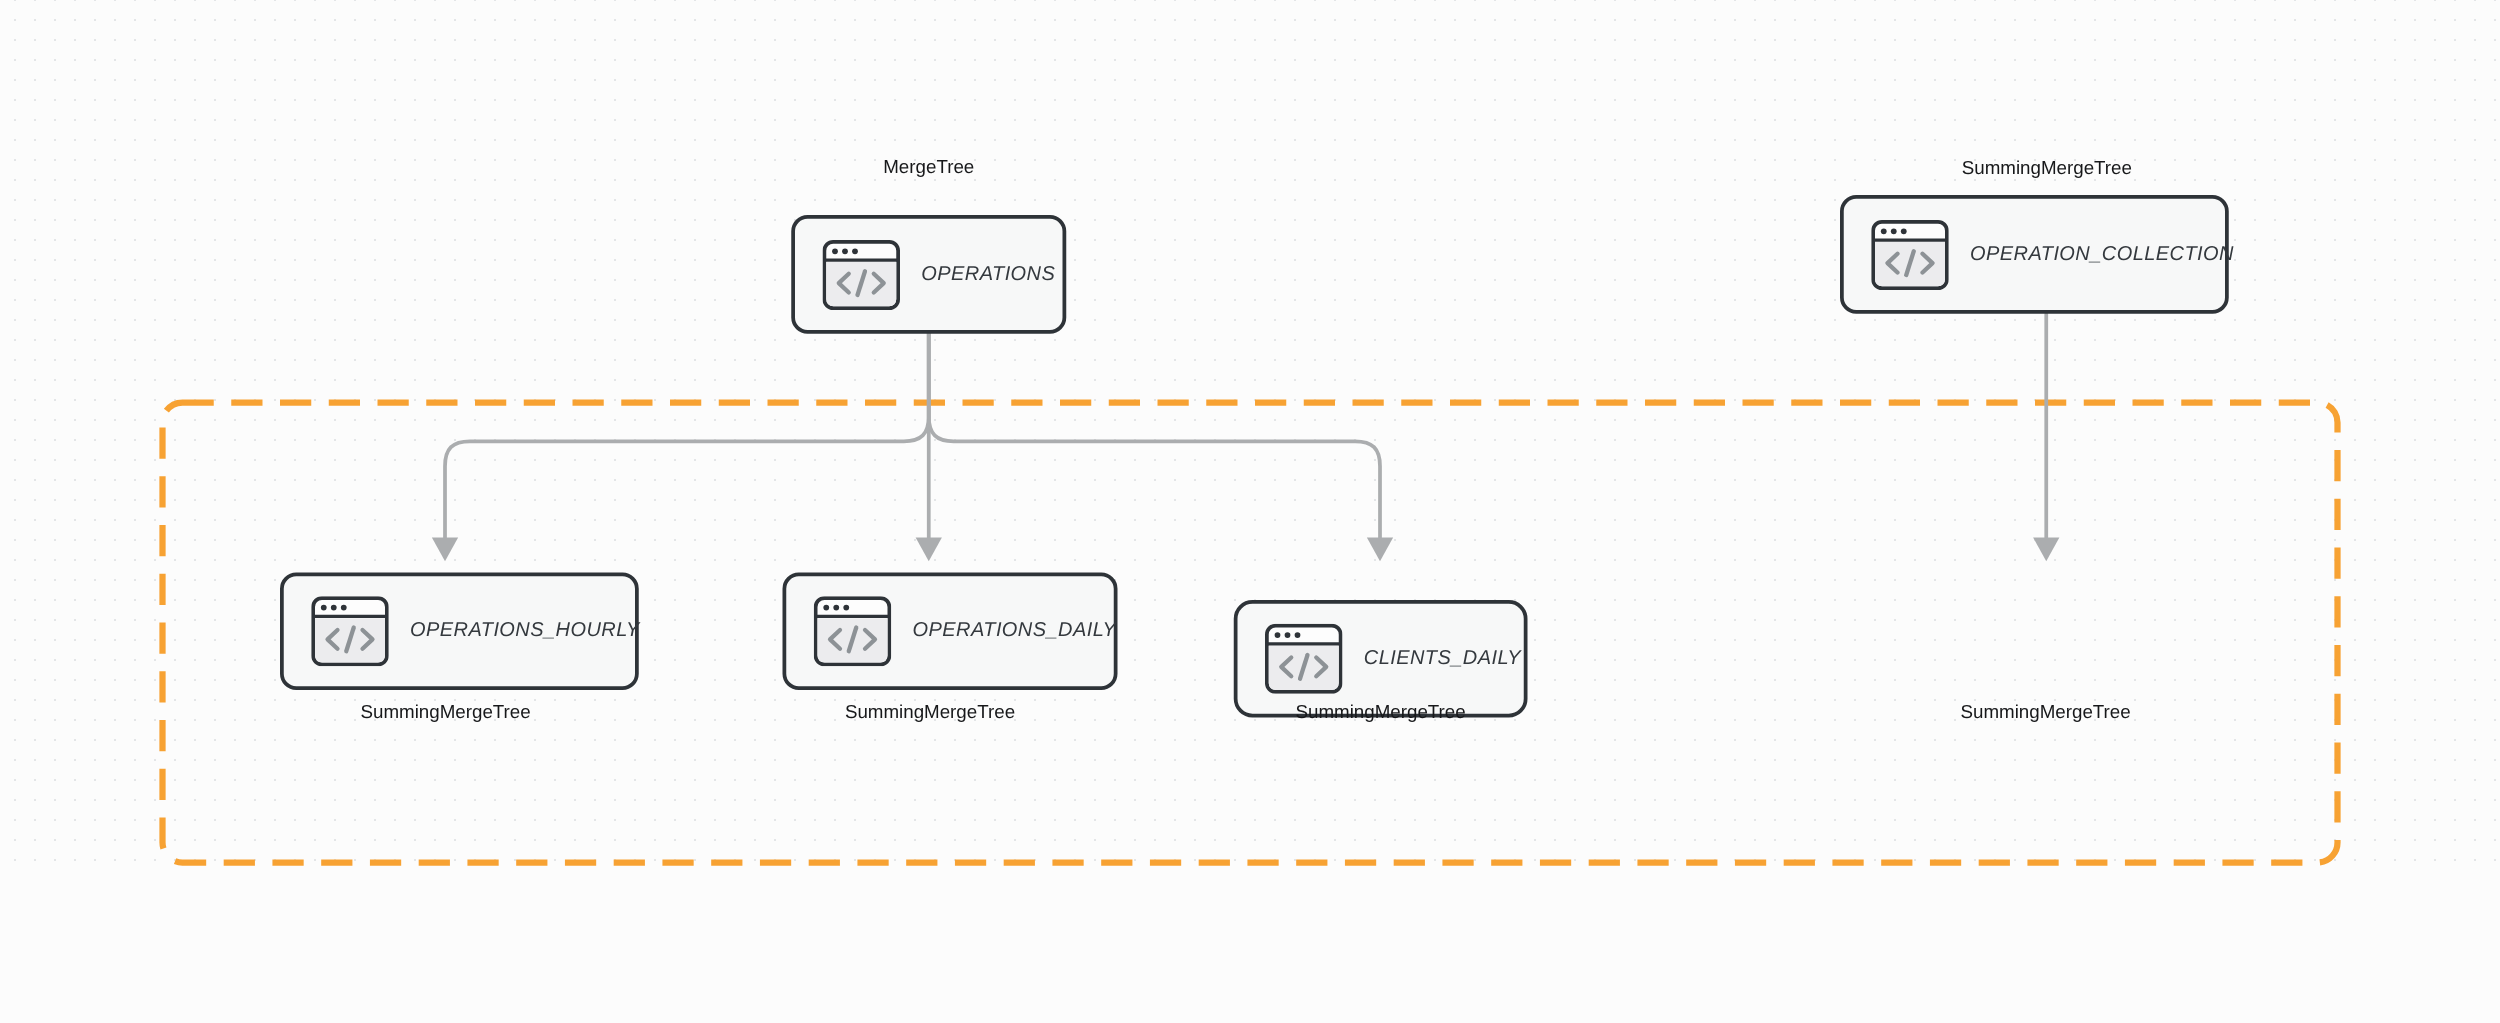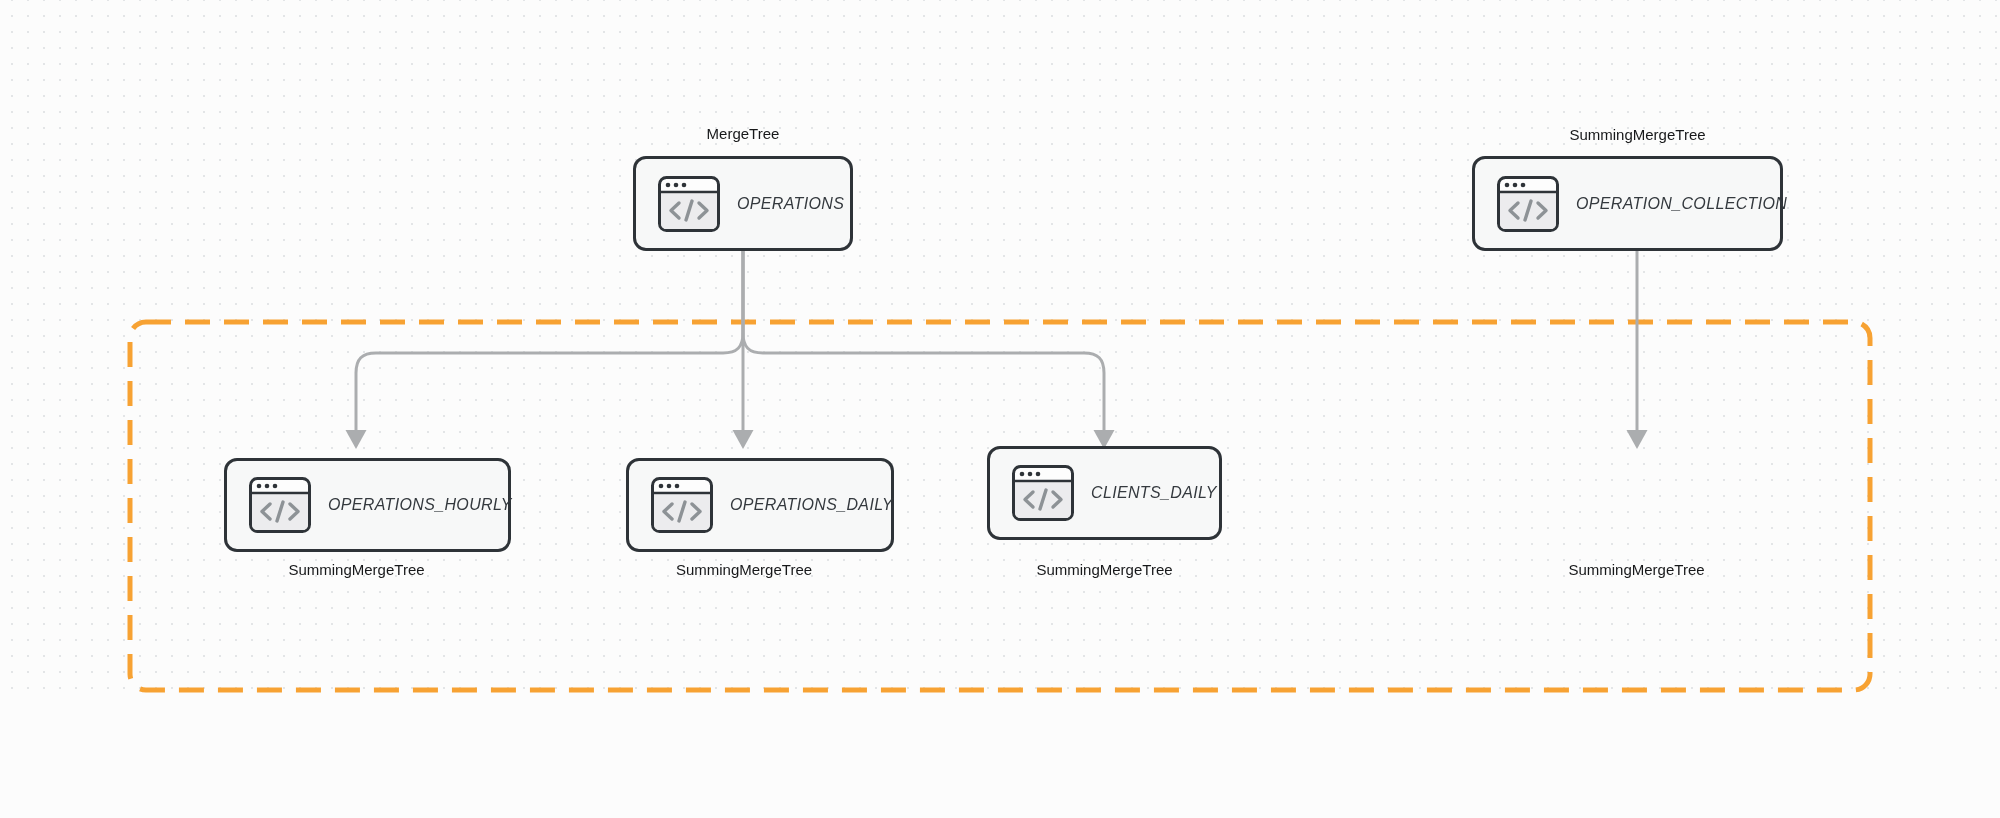--- a/index.html
+++ b/index.html
@@ -84,21 +84,21 @@
       <polygon points="345.5,430 366.5,430 356,449"></polygon>
       <polygon points="732.5,430 753.5,430 743,449"></polygon>
       <polygon points="1093.5,430 1114.5,430 1104,449"></polygon>
       <polygon points="1626.5,430 1647.5,430 1637,449"></polygon>
     </g>
   </svg>
 
   <div class="engine-label" style="left:633px; top:125px; width:220px;">MergeTree</div>
   <div class="engine-label" style="left:1482px; top:126px; width:311px;">SummingMergeTree</div>
 
-  <div class="node" style="left:633px; top:156px; width:220px; height:95px;">
+  <div class="node" style="left:633px; top:172px; width:220px; height:95px;">
     <span class="node-icon">
       <svg width="62" height="56" viewBox="0 0 62 56">
         <rect x="1.5" y="1.5" width="59" height="53" rx="7" fill="#fdfdfd" stroke="#2e3338" stroke-width="3"></rect>
         <path d="M3 17.5 H59 V47 Q59 53 53 53 H9 Q3 53 3 47 Z" fill="#ececee"></path>
         <line x1="2" y1="16" x2="60" y2="16" stroke="#2e3338" stroke-width="2.6"></line>
         <circle cx="10" cy="9" r="2.3" fill="#2e3338"></circle>
         <circle cx="18" cy="9" r="2.3" fill="#2e3338"></circle>
         <circle cx="26" cy="9" r="2.3" fill="#2e3338"></circle>
         <g stroke="#8d9296" stroke-width="3.4" fill="none" stroke-linecap="round" stroke-linejoin="round">
           <path d="M21 27 L13 34.5 L21 42"></path>
@@ -160,21 +160,21 @@
         <g stroke="#8d9296" stroke-width="3.4" fill="none" stroke-linecap="round" stroke-linejoin="round">
           <path d="M21 27 L13 34.5 L21 42"></path>
           <path d="M41 27 L49 34.5 L41 42"></path>
           <line x1="34" y1="25" x2="28" y2="44"></line>
         </g>
       </svg>
     </span>
     <span class="node-title">OPERATIONS_DAILY</span>
   </div>
 
-  <div class="node" style="left:987px; top:446px; width:235px; height:94px;">
+  <div class="node" style="left:987px; top:480px; width:235px; height:94px;border-radius:15px;">
     <span class="node-icon">
       <svg width="62" height="56" viewBox="0 0 62 56">
         <rect x="1.5" y="1.5" width="59" height="53" rx="7" fill="#fdfdfd" stroke="#2e3338" stroke-width="3"></rect>
         <path d="M3 17.5 H59 V47 Q59 53 53 53 H9 Q3 53 3 47 Z" fill="#ececee"></path>
         <line x1="2" y1="16" x2="60" y2="16" stroke="#2e3338" stroke-width="2.6"></line>
         <circle cx="10" cy="9" r="2.3" fill="#2e3338"></circle>
         <circle cx="18" cy="9" r="2.3" fill="#2e3338"></circle>
         <circle cx="26" cy="9" r="2.3" fill="#2e3338"></circle>
         <g stroke="#8d9296" stroke-width="3.4" fill="none" stroke-linecap="round" stroke-linejoin="round">
           <path d="M21 27 L13 34.5 L21 42"></path>

